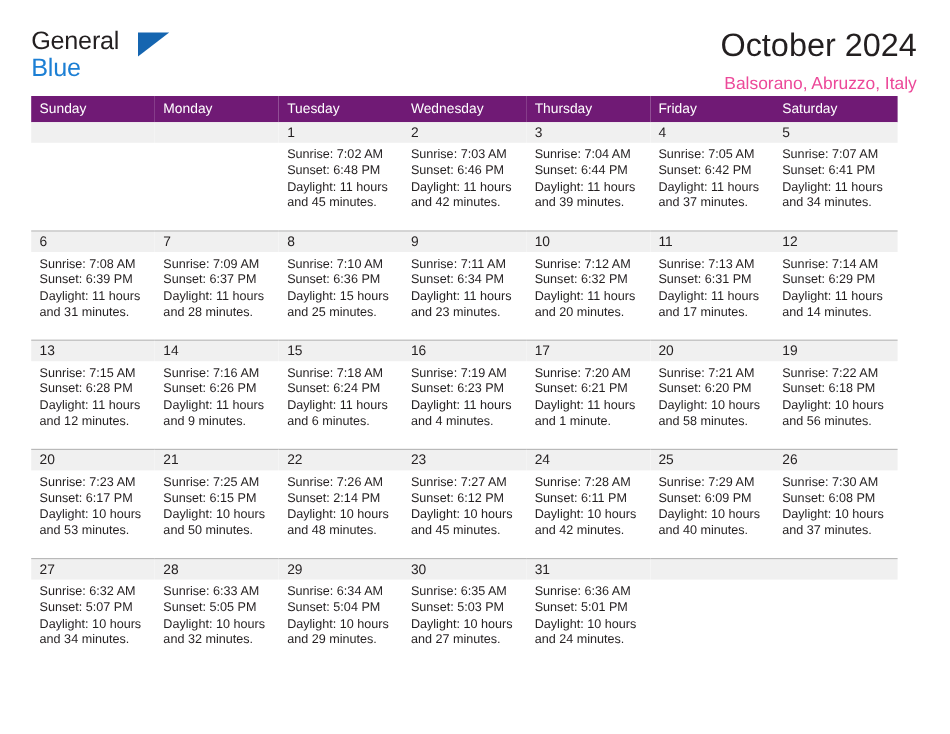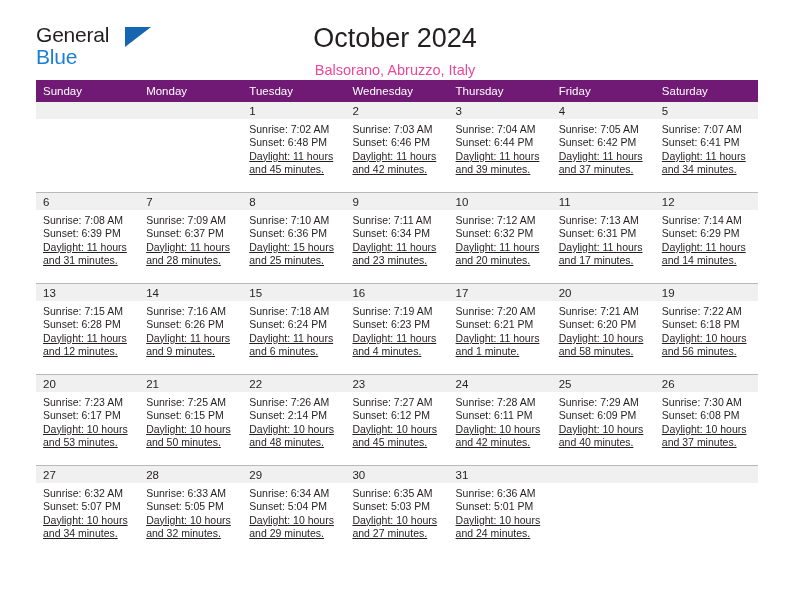--- a/index.html
+++ b/index.html
@@ -13,21 +13,21 @@
     height: 612px;
     font-family: "Liberation Sans", sans-serif;
     color: #231f20;
     overflow: hidden;
   }
   .page {
     position: relative;
     width: 792px;
     height: 612px;
     box-sizing: border-box;
-    padding: 0 36px;
+    padding: 0 26px;
   }
 
   
   .topbar {
     position: relative;
     height: 70px;
     padding-top: 22px;
     box-sizing: border-box;
   }
   .logo {
@@ -55,21 +55,21 @@
   .logo-tri {
     position: absolute;
     left: 89px;
     top: 3px;
     width: 0;
     height: 0;
     border-left: 26px solid #1565b0;
     border-bottom: 20px solid transparent;
   }
   .title-wrap {
-    text-align: center;
+    text-align: right;
     padding-right: 2px;
   }
   .cal-title {
     font-size: 27px;
     color: #231f20;
     line-height: 32px;
     font-weight: normal;
     margin: 0;
   }
   .cal-sub {
@@ -124,21 +124,20 @@
     padding: 4px 6px 0 7px;
     font-size: 10.5px;
     line-height: 13.4px;
     color: #231f20;
   }
   .info div {
     white-space: nowrap;
   }
   .info .dl {
     white-space: normal;
-    text-decoration: underline;
   }
 </style>
 </head>
 <body>
 
 <div class="page">
 
   <div class="topbar">
 
     <div class="logo">

